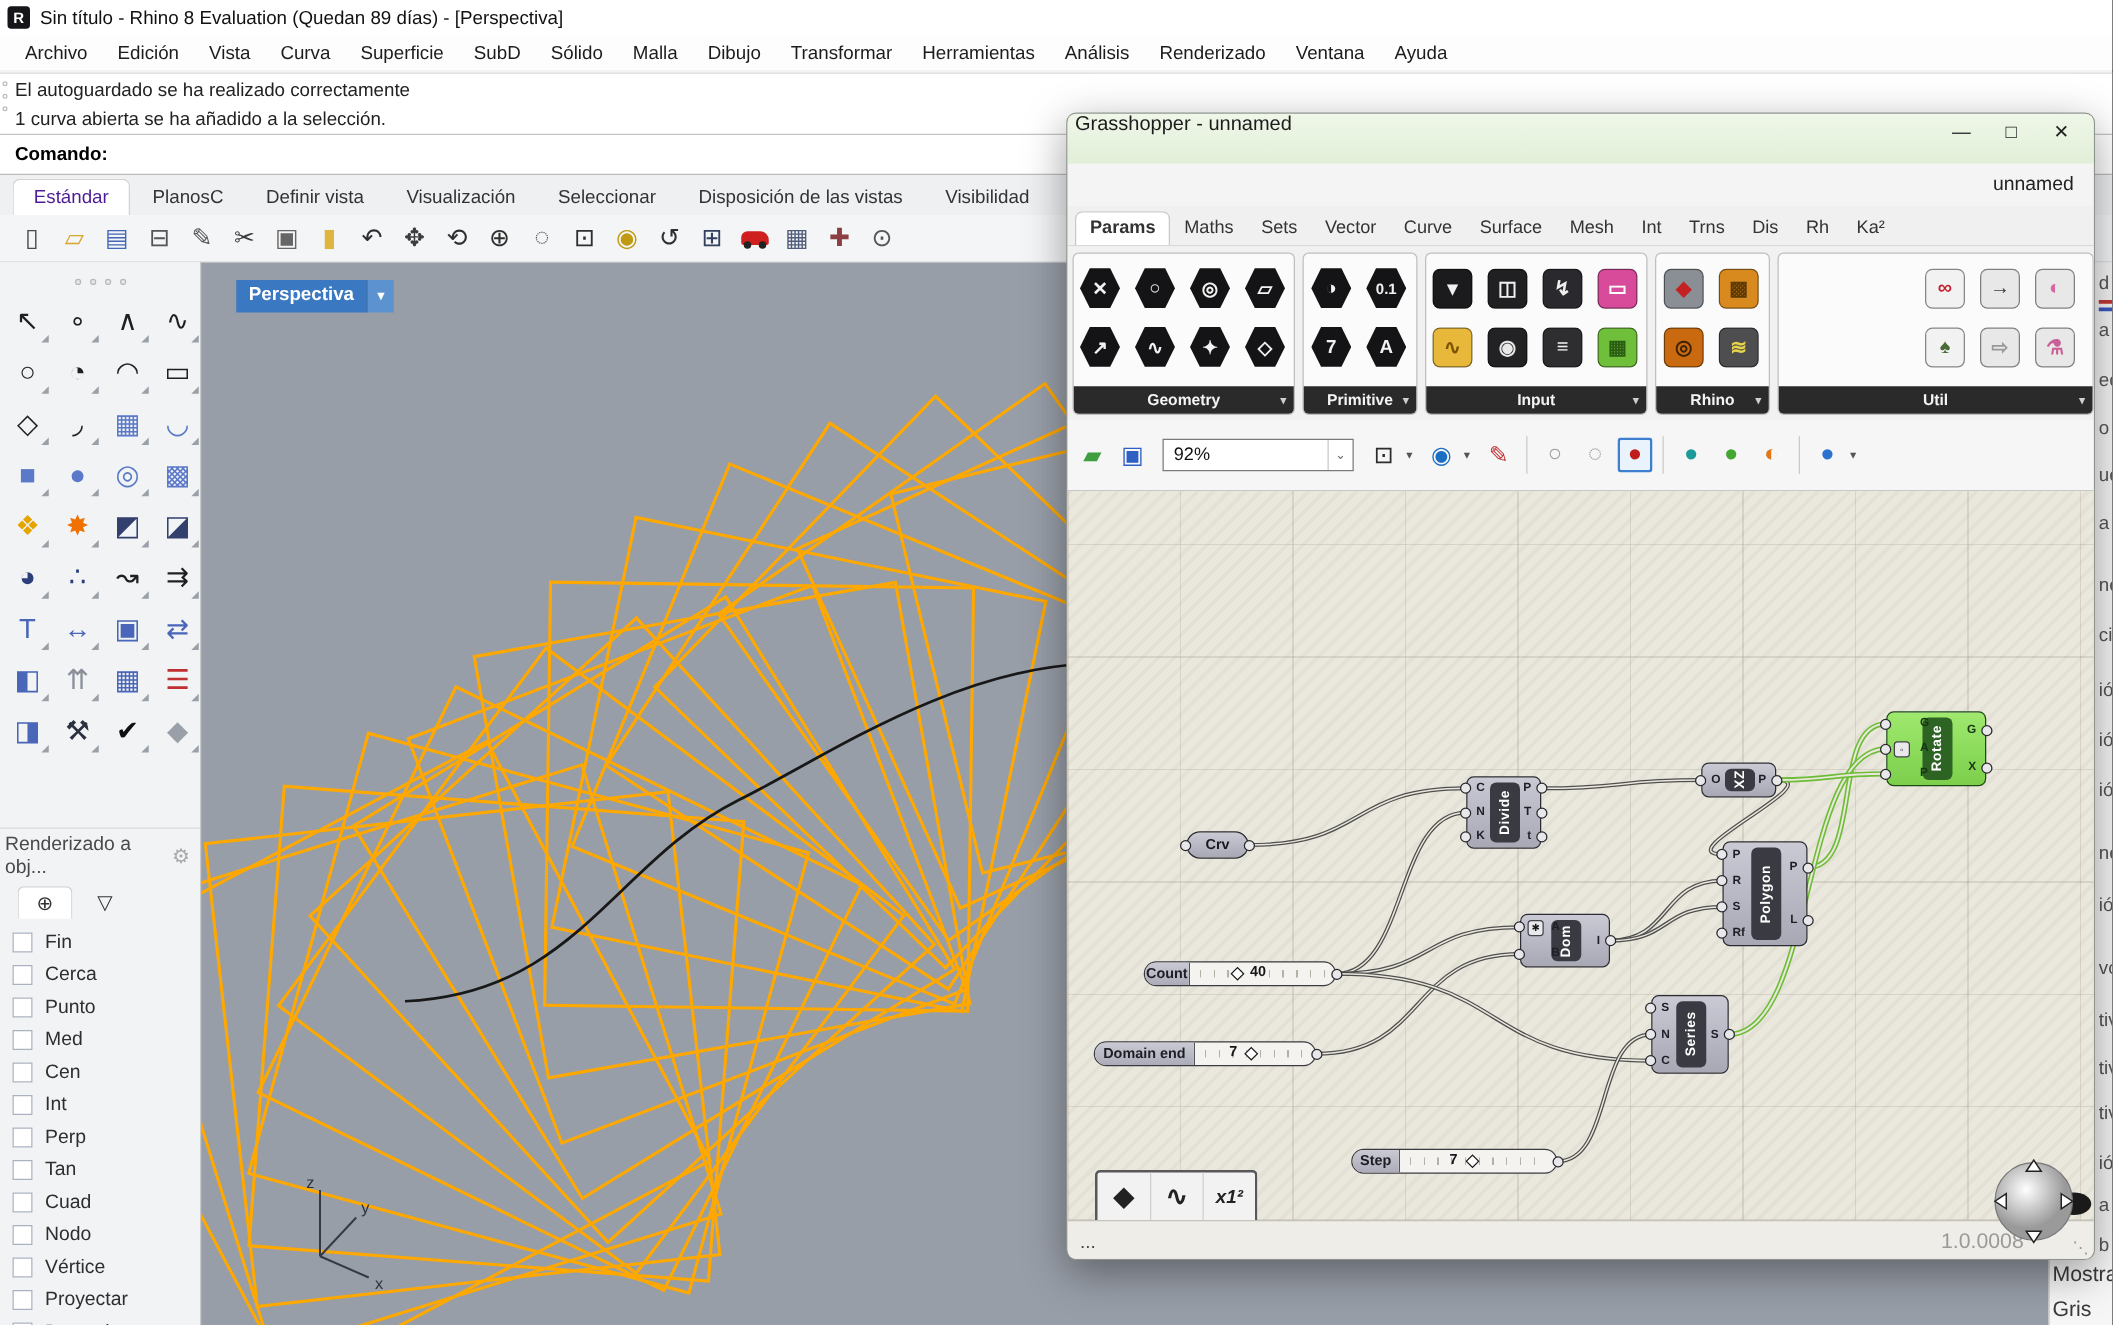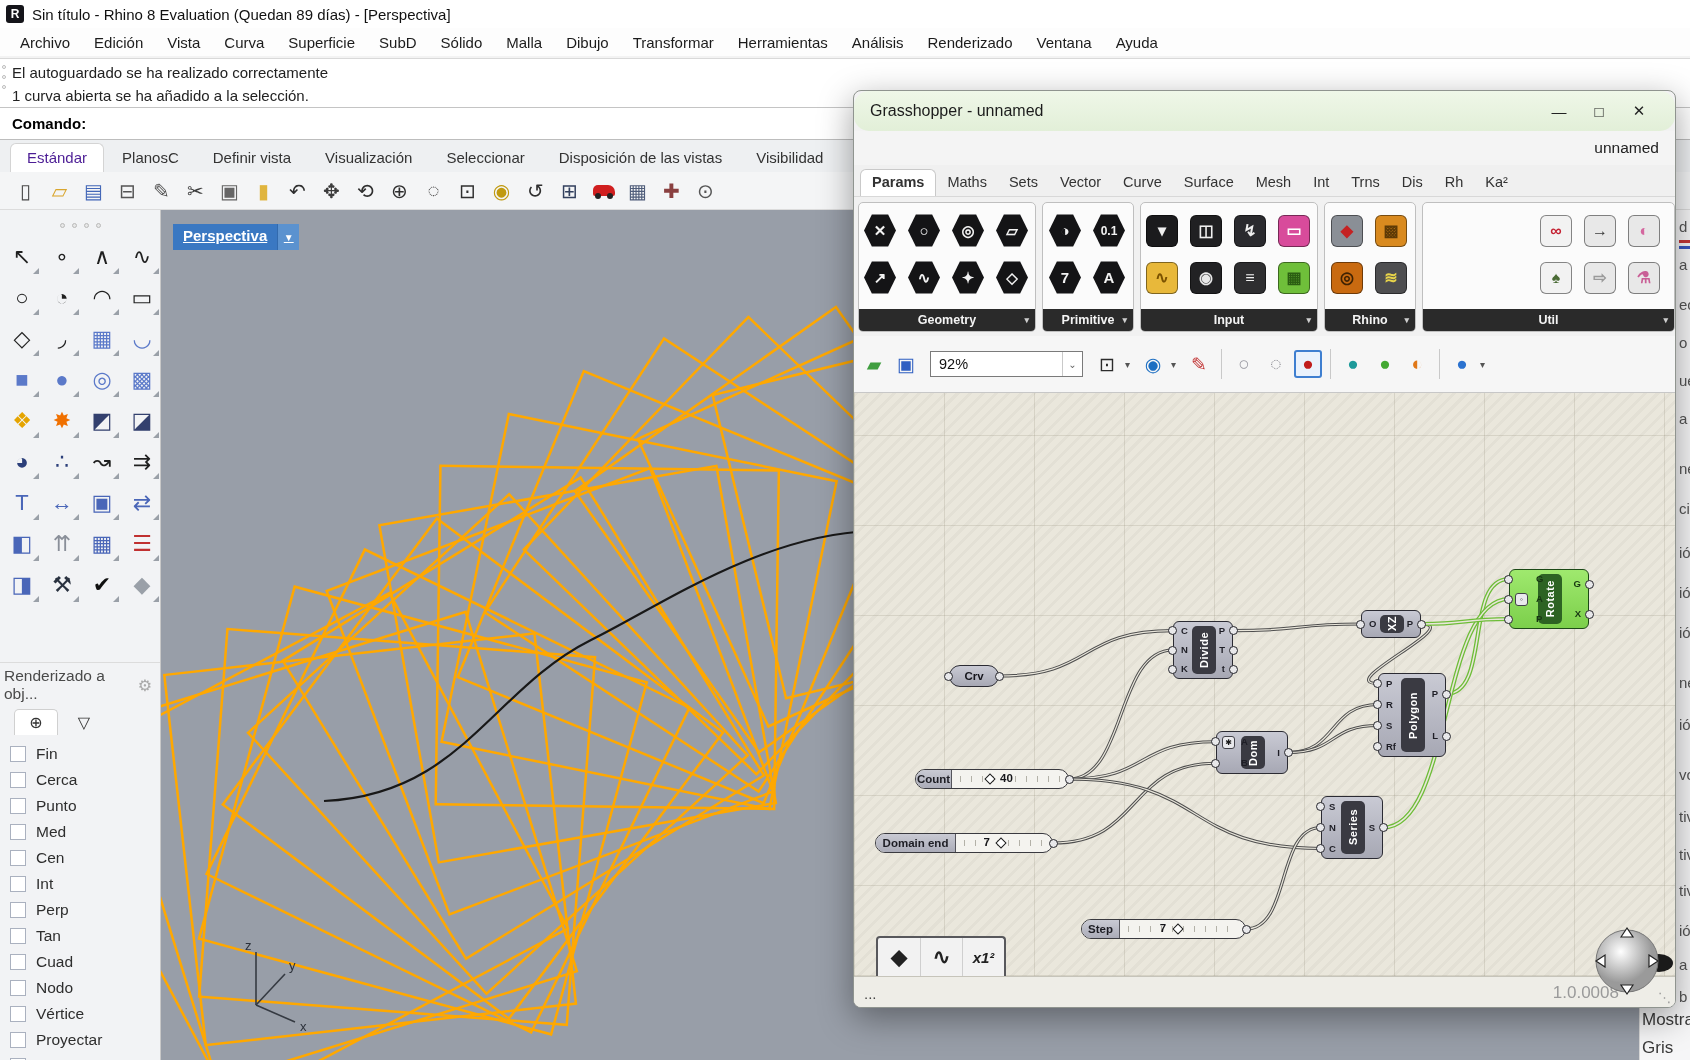--- a/index.html
+++ b/index.html
@@ -55,38 +55,38 @@
   .osnap-tabbtn.active { background:#fff; border:1px solid #d0d0d0; border-bottom:none; }
   .osnap-list { padding-left:10px; }
   .osnap-item { display:flex; align-items:center; gap:10px; height:26px; }
   .osnap-box { width:16px; height:16px; background:#fff; border:1px solid #aab1bf; display:flex;
                align-items:center; justify-content:center; font-size:13px; font-weight:bold; color:#111; }
   .osnap-label { font-size:15.5px; color:#2e2e2e; }
 
   
   .viewport { position:absolute; left:160px; top:210px; width:1479px; height:850px; background:#989ea8;
               overflow:hidden; border-left:1px solid #c8c8c8; }
-  .vp-label { position:absolute; left:12px; top:14px; display:flex; align-items:stretch; height:26px;
-              font-size:15px; font-weight:bold; color:#fff;text-decoration:underline; }
+  .vp-label { position:absolute; left:28px; top:14px; display:flex; align-items:stretch; height:26px;
+              font-size:15px; font-weight:bold; color:#fff; }
   .vp-label .txt { background:#3a78c2; padding:3px 10px 0 10px; }
   .vp-label .arr { background:#5b92cf; width:22px; display:flex; align-items:center; justify-content:center;
                    font-size:10px; border-left:1px solid #326aad; }
 
   
   .right-panel { position:absolute; right:0; top:210px; width:51px; height:850px; background:#f6f6f7;
                  border-left:1px solid #d7d7d7; overflow:hidden; }
   .rp-frag { position:absolute; left:39px; font-size:15px; color:#555; white-space:nowrap; }
   .rp-bottom { position:absolute; left:2px; font-size:17px; color:#3a3a3a; white-space:nowrap; }
   .rp-bar { position:absolute; left:39px; width:14px; height:3px; }
 
   
   .gh-window { position:absolute; left:853px; top:90px; width:823px; height:918px; background:#f2f2f2;
                border:1px solid #8f948f; border-radius:8px; box-shadow:0 10px 34px rgba(0,0,0,.38); overflow:hidden; }
-  .gh-titlebar { height:40px; background:linear-gradient(#eff7e8,#e2efd8); display:flex; align-items:center;
-                 padding:0 16px; font-size:16px; color:#1c1c1c;border-radius:15px; }
+  .gh-titlebar { height:40px; background:linear-gradient(#eff7e8,#e2efd8); display:flex; align-items:flex-start;
+                 padding:0 6px; font-size:16px; color:#1c1c1c; }
   .gh-title { flex:1; }
   .gh-winbtn { width:40px; height:28px; display:flex; align-items:center; justify-content:center;
                font-size:15px; color:#222; }
   .gh-menubar { height:34px; display:flex; align-items:center; padding-left:12px; background:#f4f4f4; }
   .gh-menu-item { font-size:15.5px; color:#111; padding:4px 13px; }
   .gh-docname { margin-left:auto; padding-right:16px; font-size:15.5px; color:#222; }
   .gh-tabs { height:32px; display:flex; align-items:flex-end; padding-left:6px; background:#f0f0f0;
              border-bottom:1px solid #d8d8d8; }
   .gh-tab { font-size:14.5px; color:#333; padding:4px 11px 6px 11px; border-radius:6px 6px 0 0; }
   .gh-tab.active { background:#fff; border:1px solid #c9c9c9; border-bottom:none; font-weight:bold; }

